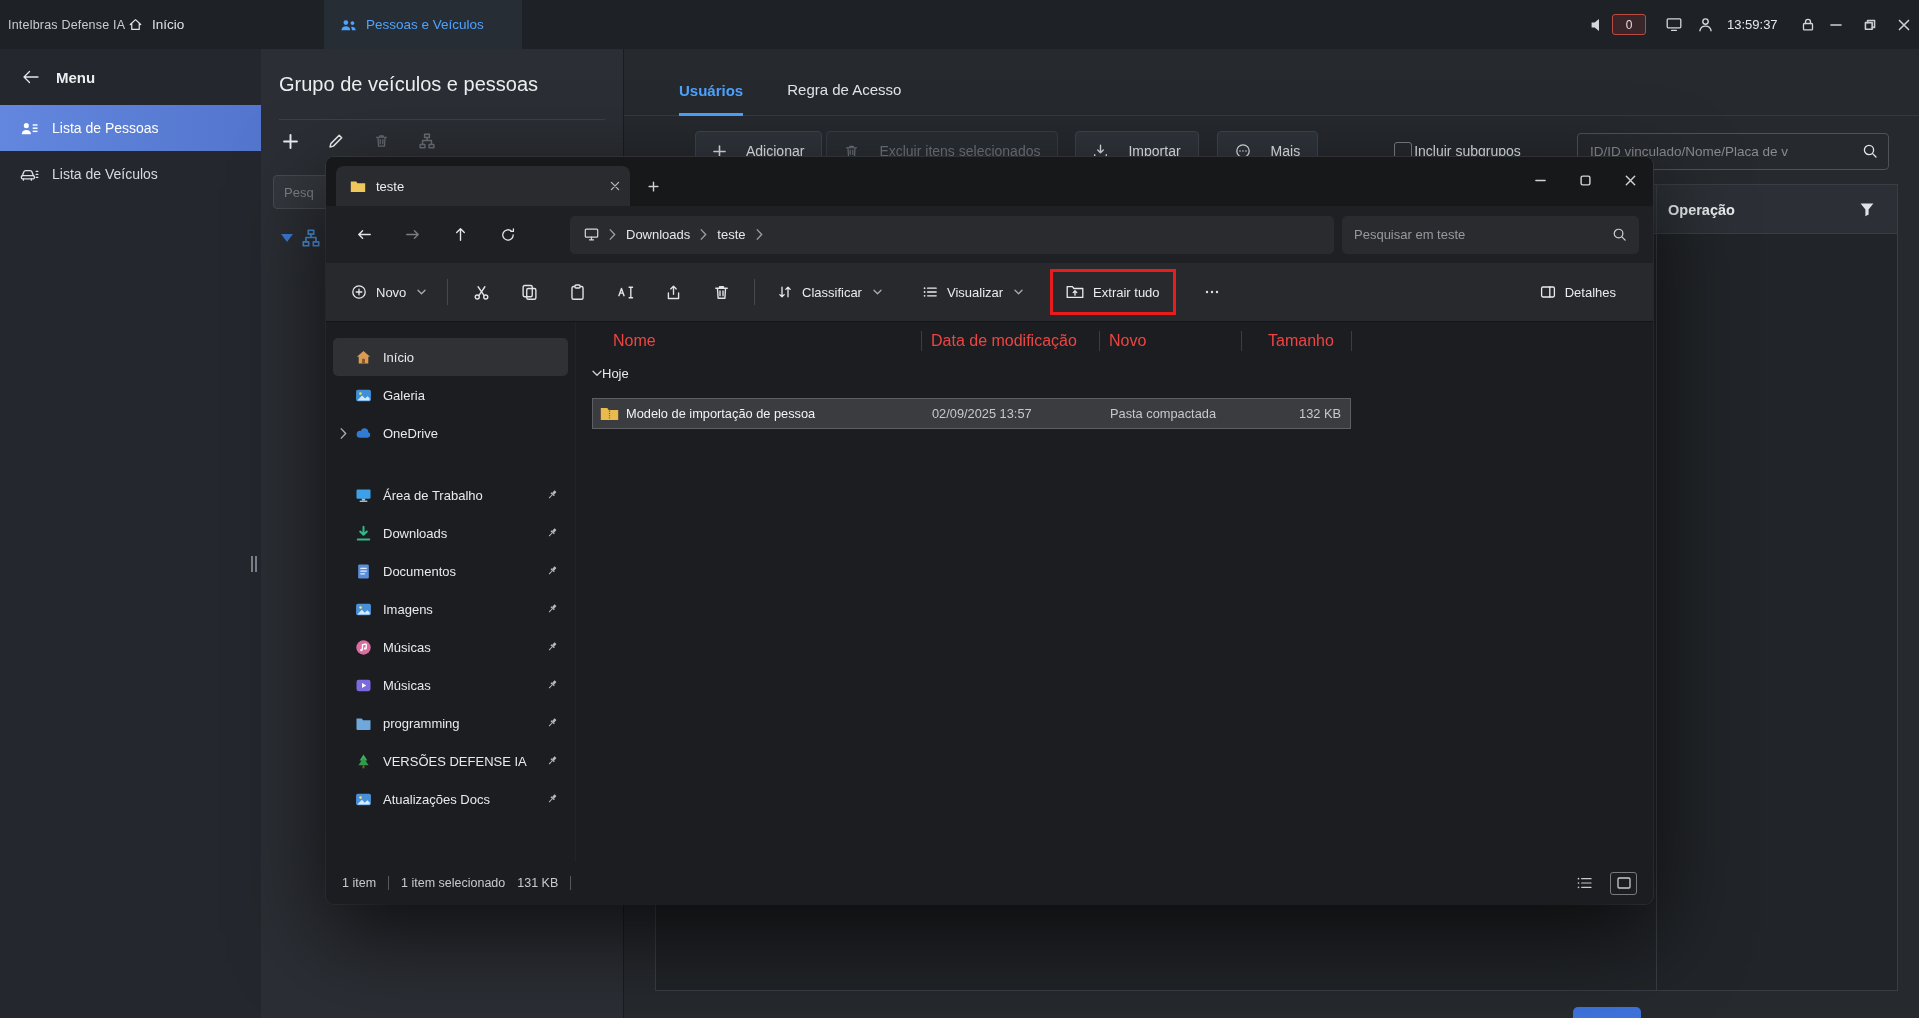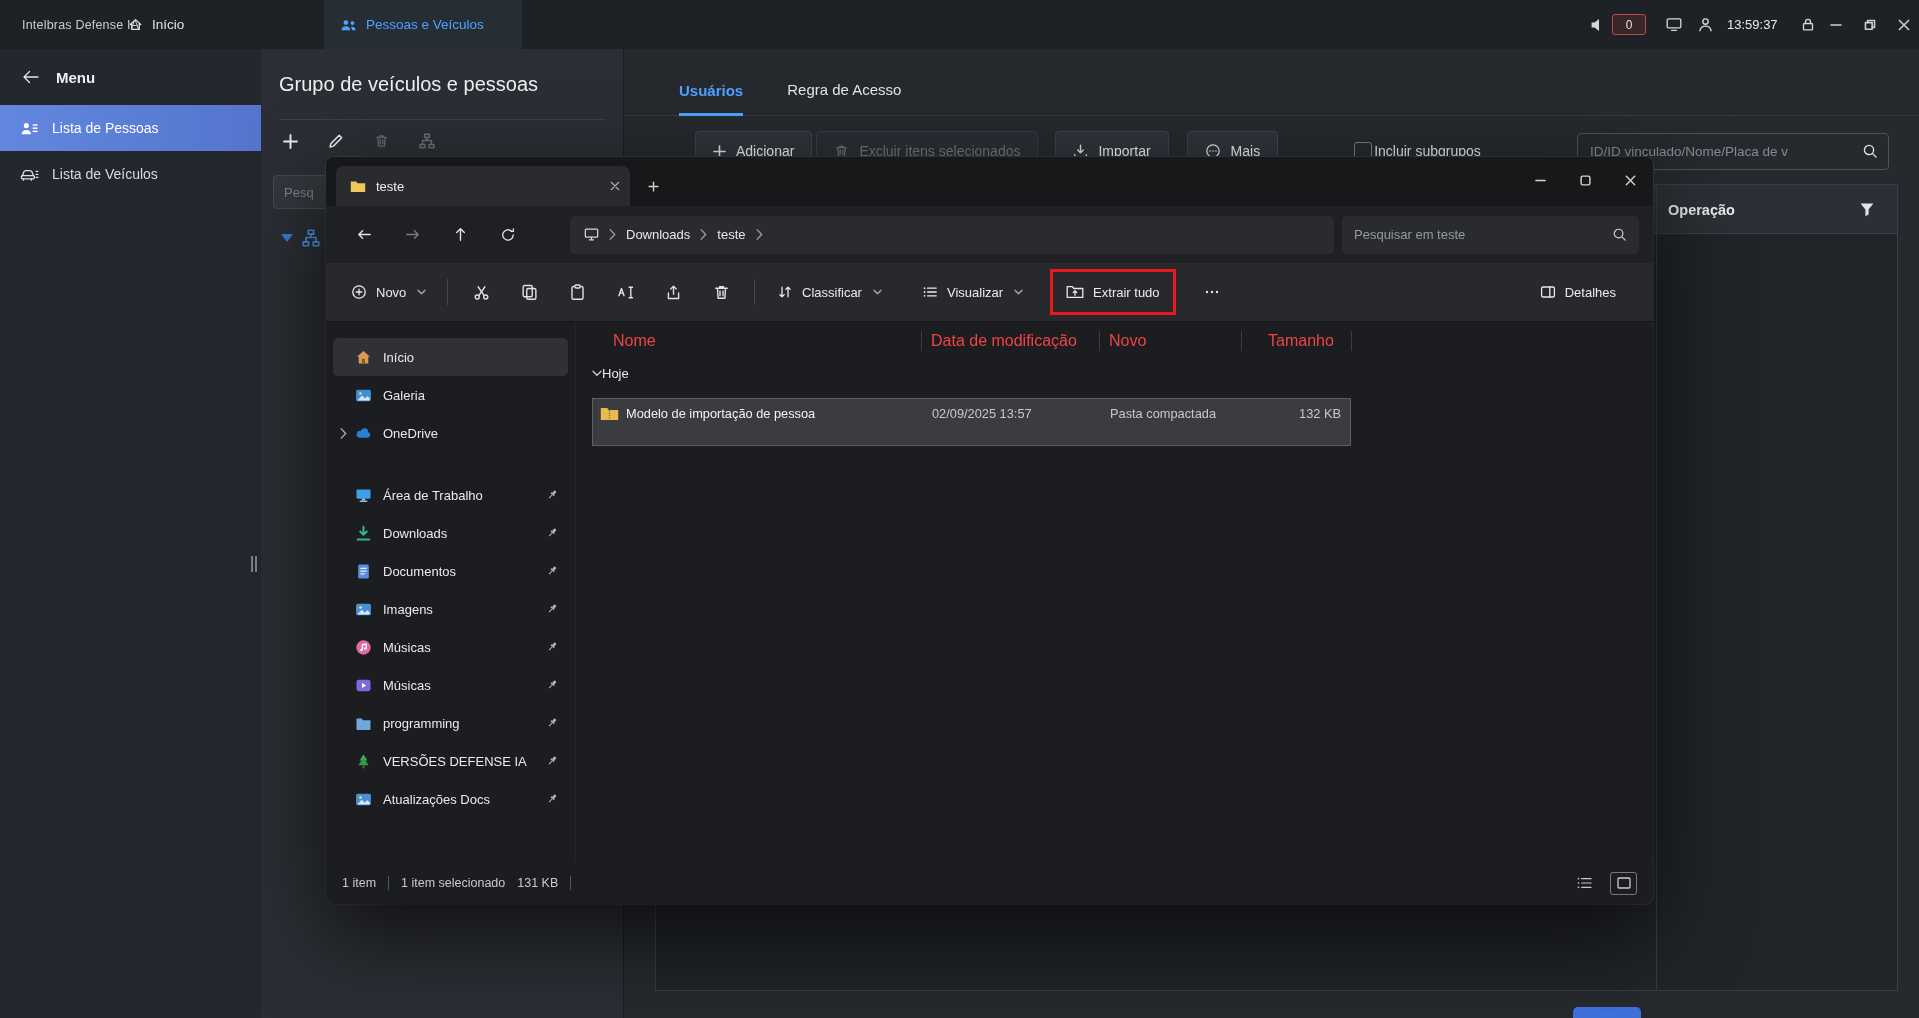--- a/index.html
+++ b/index.html
@@ -3,21 +3,21 @@
 <meta charset="utf-8">
 <style>
   *{margin:0;padding:0;box-sizing:border-box}
   html,body{width:1919px;height:1018px;overflow:hidden}
   body{position:relative;background:#141518;font-family:"Liberation Sans",sans-serif}
   svg{display:block;flex:none}
   .sic *{stroke:currentColor;fill:none;stroke-width:1.3;stroke-linecap:round;stroke-linejoin:round}
 
   
   .topbar{position:absolute;left:0;top:0;width:1919px;height:49px;background:#1e2126}
-  .app-title{position:absolute;left:22px;top:0;height:49px;display:flex;align-items:center;font-size:12.5px;color:#c9ccd0;letter-spacing:.2px}
+  .app-title{position:absolute;left:8px;top:0;height:49px;display:flex;align-items:center;font-size:12.5px;color:#c9ccd0;letter-spacing:.2px}
   .tb-tab{position:absolute;top:0;height:49px;display:flex;align-items:center;gap:9px;font-size:13.5px;color:#dfe2e5;padding:0 16px}
   .tb-tab.t-inicio{left:112px}
   .tb-tab.t-active{left:324px;width:198px;background:#272d35;color:#4da3ff}
   .tbi{position:absolute;top:0;height:49px;display:flex;align-items:center}
   .vol-badge{position:absolute;left:1612px;top:14px;width:34px;height:21px;border:1px solid #bb4a41;border-radius:3px;background:#39262a;color:#e8dada;font-size:12px;display:flex;align-items:center;justify-content:center}
   .clock{position:absolute;left:1727px;top:0;height:49px;display:flex;align-items:center;font-size:13px;color:#e6e8ea}
 
   
   .sidebar{position:absolute;left:0;top:49px;width:261px;height:969px;background:#24272d}
   .menu-row{height:56px;display:flex;align-items:center;gap:16px;padding-left:22px;color:#eceef0}
@@ -36,21 +36,21 @@
   .gp-search::placeholder{color:#7d838a}
   .gp-tree{position:absolute;left:20px;top:180px;display:flex;align-items:center;gap:9px}
   .caret-down{width:0;height:0;border-left:6px solid transparent;border-right:6px solid transparent;border-top:8px solid #3f7ad6}
 
   
   .content{position:absolute;left:624px;top:49px;width:1295px;height:969px;background:#26292e}
   .ct-tabs{height:67px;border-bottom:1px solid #36393f;padding-left:55px;display:flex;gap:44px;align-items:flex-end}
   .ct-tab{padding-bottom:17px;font-size:15px;color:#e2e4e7}
   .ct-tab.active{color:#4da3ff;font-weight:bold;border-bottom:3px solid #4da3ff;padding-bottom:14px;margin-bottom:-1px}
   .ct-actions{position:absolute;left:0;top:81px;width:100%;height:42px;display:flex;align-items:center}
-  .btn{height:40px;border-radius:4px;background:#2f343b;border:1px solid #3f444c;color:#e7e9ec;display:flex;align-items:center;gap:10px;padding:12px 17px;font-size:14px;white-space:nowrap}
+  .btn{height:40px;border-radius:4px;background:#2f343b;border:1px solid #3f444c;color:#e7e9ec;display:flex;align-items:center;gap:20px;padding:12px 17px;font-size:14px;white-space:nowrap}
   .btn.disabled{color:#70757c;background:#2a2e34;border-color:#383d44}
   .chk-wrap{display:flex;align-items:center;gap:2px;margin-left:76px;font-size:14px;color:#dfe2e6}
   .chk{width:18px;height:18px;border:1.5px solid #7a8088;border-radius:3px}
   .ct-search{margin-left:auto;margin-right:30px;width:312px;height:37px;border:1px solid #4e535a;border-radius:4px;display:flex;align-items:center;padding:0 10px 0 12px}
   .ct-search input{flex:1;background:transparent;border:0;outline:none;color:#dfe2e6;font-size:13.5px}
   .ct-search input::placeholder{color:#878c93}
   .ct-table{position:absolute;left:31px;top:135px;width:1243px;height:807px;background:#212428;border:1px solid #3a3e44}
   .ct-thead{height:49px;background:#2c3036;border-bottom:1px solid #3a3e44;position:relative}
   .ct-vdiv{position:absolute;left:1000px;top:0;bottom:0;border-left:1px solid #3a3e44}
   .op-label{position:absolute;left:1012px;top:0;height:49px;display:flex;align-items:center;font-size:14.5px;font-weight:bold;color:#e9ebed}
@@ -82,21 +82,21 @@
   .nav-item{height:38px;display:flex;align-items:center;gap:11px;margin:0 7px;padding:0 10px 0 22px;border-radius:5px;position:relative;white-space:nowrap}
   .nav-item.active{background:#303134}
   .nav-item .lbl{overflow:hidden;text-overflow:ellipsis}
   .nav-item .pin{margin-left:auto}
   .nav-chevr{position:absolute;left:7px;color:#a9aaac}
   .nav-gap{height:24px}
   .ex-files{flex:1;position:relative;border-left:1px solid #232427}
   .fcol-h{position:absolute;top:4px;height:30px;line-height:30px;font-size:16px;color:#ef4444}
   .fcol-sep{position:absolute;top:9px;width:1px;height:20px;background:#3c3d40}
   .hoje{position:absolute;left:16px;top:44px;display:flex;align-items:center;gap:0;font-size:13px;color:#e8e9eb}
-  .frow{position:absolute;left:16px;top:76px;width:759px;height:48px;background:#3b3c3f;border:1px solid #5e5f63}
+  .frow{position:absolute;left:16px;top:76px;width:759px;height:31px;background:#3b3c3f;border:1px solid #5e5f63}
   .frow span{position:absolute;top:0;height:29px;line-height:29px;font-size:12.8px;color:#c7c8ca}
   .ex-status{height:42px;display:flex;align-items:center;padding:0 16px;gap:12px;font-size:12.5px;color:#c9cacc;flex:none}
   .sb-sep{width:1px;height:14px;background:#55585d}
   .view-toggle{width:27px;height:23px;display:flex;align-items:center;justify-content:center;border-radius:3px;color:#c9cacc}
   .view-toggle.boxed{border:1px solid #797a7e}
 </style>
 </head>
 <body>
 
 <div class="topbar">

